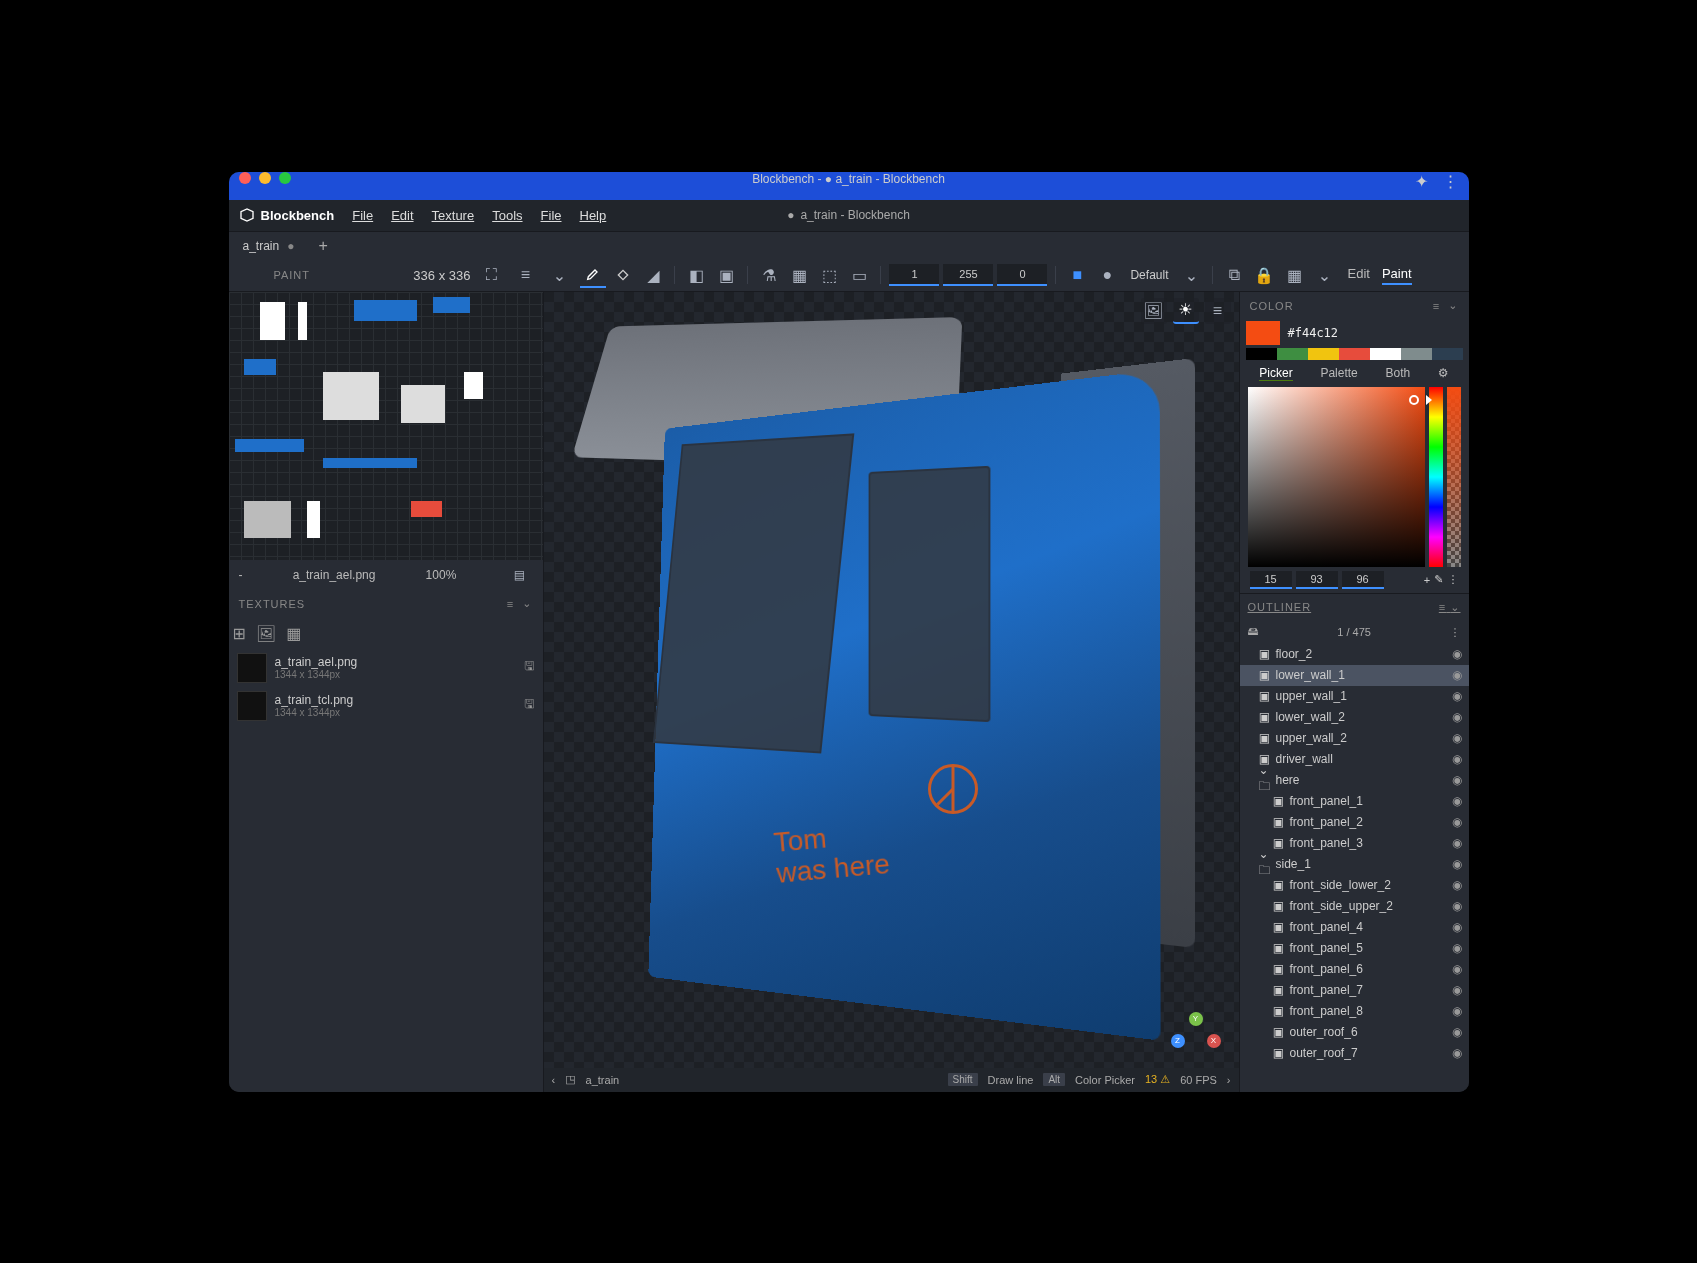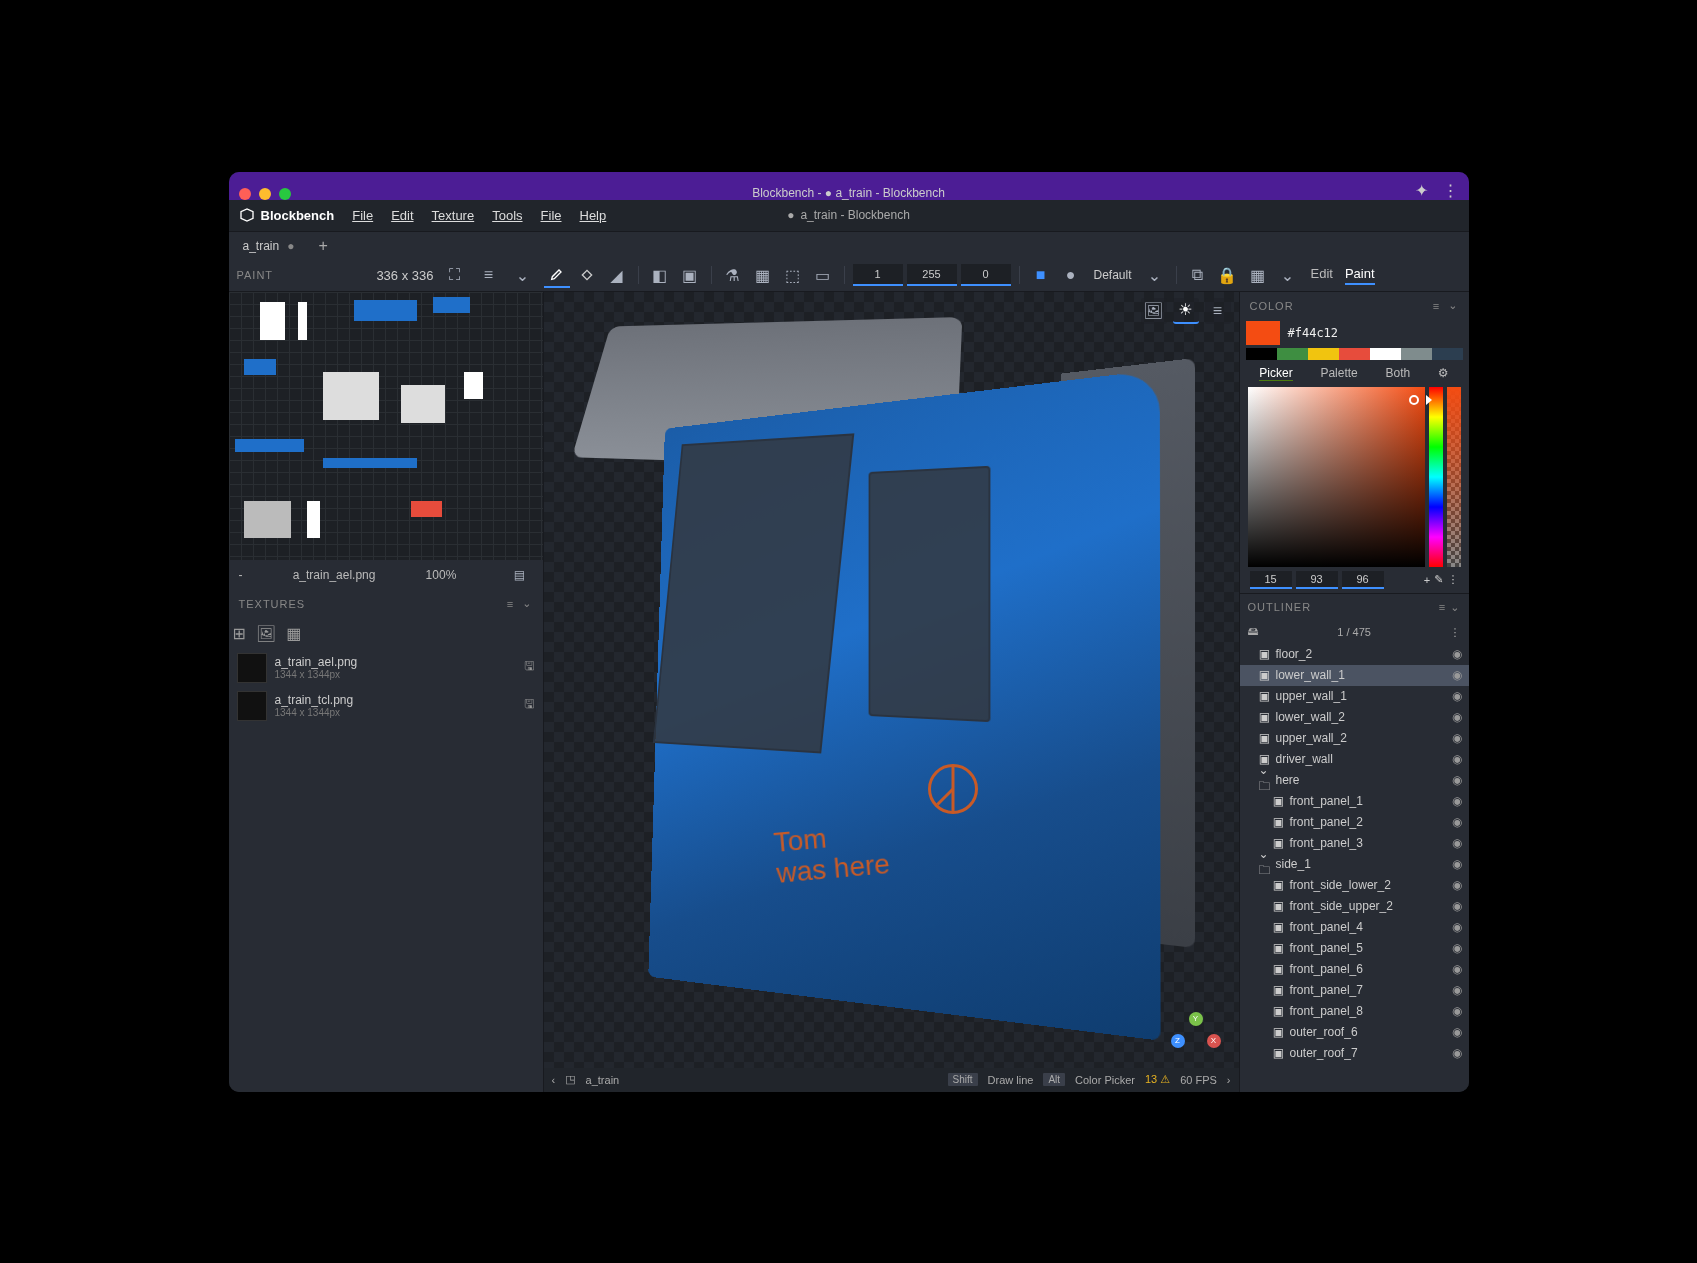--- a/index.html
+++ b/index.html
@@ -1,31 +1,31 @@
 <!DOCTYPE html>
 <html><head>
 <meta charset="utf-8">
 <style>
 * { box-sizing: border-box; margin: 0; padding: 0; font-family: -apple-system, BlinkMacSystemFont, "Segoe UI", sans-serif; }
 body { background: #000; width: 1697px; height: 1263px; overflow: hidden; display: flex; align-items: center; justify-content: center; }
 .window { width: 1240px; height: 920px; background: #21252b; border-radius: 10px; overflow: hidden; display: flex; flex-direction: column; box-shadow: 0 20px 60px rgba(0,0,0,0.6); }
-.titlebar { height: 28px; background: #4c1d95; display: flex; align-items: flex-end; padding: 0 10px; position: relative; }
+.titlebar { height: 28px; background: #1d4ed8; display: flex; align-items: flex-start; padding: 0 10px; position: relative; }
 .traffic { display: flex; gap: 8px; }
 .dot { width: 12px; height: 12px; border-radius: 50%; }
 .dot.red { background: #ff5f57; } .dot.yellow { background: #febc2e; } .dot.green { background: #28c840; }
 .title-center { position: absolute; left: 50%; transform: translateX(-50%); color: #ccc; font-size: 12px; }
 .title-right { position: absolute; right: 10px; display: flex; gap: 14px; color: #ccc; }
 .menubar { height: 32px; background: #21252b; display: flex; align-items: center; padding: 0 10px; gap: 18px; color: #ddd; font-size: 13px; border-bottom: 1px solid #181a1f; }
 .brand { display: flex; align-items: center; gap: 6px; font-weight: 600; color: #fff; }
 .tab-strip { position: absolute; left: 50%; transform: translateX(-50%); color: #aaa; font-size: 12px; display: flex; align-items: center; gap: 6px; }
 .tab-row { height: 28px; display: flex; align-items: center; background: #282c34; }
 .file-tab { height: 28px; padding: 0 14px; display: flex; align-items: center; gap: 8px; color: #ccc; font-size: 12px; background: #282c34; }
 .file-tab .close { color: #888; }
 .add-tab { color: #aaa; padding: 0 10px; font-size: 16px; }
-.toolbar { height: 32px; background: #282c34; display: flex; align-items: center; justify-content: flex-start; border-bottom: 1px solid #181a1f; padding-right: 10px; }
+.toolbar { height: 32px; background: #282c34; display: flex; align-items: center; justify-content: center; border-bottom: 1px solid #181a1f; padding-right: 10px; }
 .left-toolbar, .right-toolbar { display: flex; align-items: center; gap: 4px; }
 .tb-section { display: flex; align-items: center; }
 .tb-btn { width: 26px; height: 26px; display: flex; align-items: center; justify-content: center; color: #abb2bf; cursor: pointer; }
 .tb-btn.active { border-bottom: 2px solid #3e90ff; color: #fff; }
 .sep { width: 1px; height: 18px; background: #3a3f4a; margin: 0 4px; }
 .num-in { width: 50px; height: 22px; background: #1d2025; border: none; color: #ccc; text-align: center; font-size: 11px; border-bottom: 2px solid #3e90ff; }
 .select-txt { color: #ccc; font-size: 12px; padding: 0 6px; }
 .main-area { flex: 1; display: flex; overflow: hidden; }
 .left-panel { width: 315px; background: #282c34; display: flex; flex-direction: column; border-right: 1px solid #181a1f; }
 .panel-head { height: 28px; display: flex; align-items: center; justify-content: space-between; padding: 0 10px; color: #888; font-size: 11px; letter-spacing: 1px; }
@@ -77,21 +77,21 @@
 .ctabs { display: flex; justify-content: space-around; padding: 6px 0; color: #bbb; font-size: 12px; }
 .ctabs .ct.active { color: #fff; border-bottom: 1px solid #4d7c0f; }
 .picker-area { display: flex; height: 180px; gap: 4px; padding: 0 2px; }
 .sv-box { flex: 1; background: linear-gradient(to top, #000, transparent), linear-gradient(to right, #fff, #f44c12); position: relative; }
 .sv-cursor { position: absolute; right: 6px; top: 8px; width: 10px; height: 10px; border: 2px solid #fff; border-radius: 50%; }
 .hue-bar { width: 14px; background: linear-gradient(to bottom, #f00,#ff0,#0f0,#0ff,#00f,#f0f,#f00); position: relative; }
 .hue-cursor { position: absolute; left: -3px; top: 8px; width: 0; height: 0; border-top: 5px solid transparent; border-bottom: 5px solid transparent; border-left: 6px solid #fff; }
 .alpha-bar { width: 14px; background: linear-gradient(to bottom, #f44c12, transparent), repeating-conic-gradient(#888 0 25%, #444 0 50%) 0 0/8px 8px; }
 .hsl-row { display: flex; align-items: center; gap: 4px; padding: 4px; color: #ccc; font-size: 11px; }
 .hsl-row input { width: 42px; background: #1d2025; border: none; border-bottom: 2px solid #3e90ff; color: #ccc; text-align: center; padding: 2px; font-size: 11px; }
-.outliner-head { height: 28px; display: flex; align-items: center; justify-content: space-between; padding: 0 8px; color: #888; font-size: 11px; letter-spacing: 1px; border-top: 1px solid #181a1f; }
+.outliner-head { height: 28px; display: flex; align-items: center; justify-content: space-between; padding: 0 8px; color: #888; font-size: 11px; letter-spacing: 1px; border-top: 1px solid #181a1f; text-decoration: underline; }
 .outliner-sub { display: flex; justify-content: space-between; padding: 2px 8px; color: #aaa; font-size: 11px; align-items: center; }
 .outliner { flex: 1; overflow-y: auto; font-size: 12px; color: #ccc; }
 .ol-item { display: flex; align-items: center; height: 21px; padding-right: 6px; gap: 5px; }
 .ol-item.selected { background: #4b5362; }
 .ol-indent { display: inline-block; }
 .ol-eye { margin-left: auto; color: #999; }
 .ol-icon { width: 12px; display: inline-flex; justify-content: center; }
 svg { width: 16px; height: 16px; }
 .menubar-item { cursor: pointer; text-decoration: underline; }
 </style>

